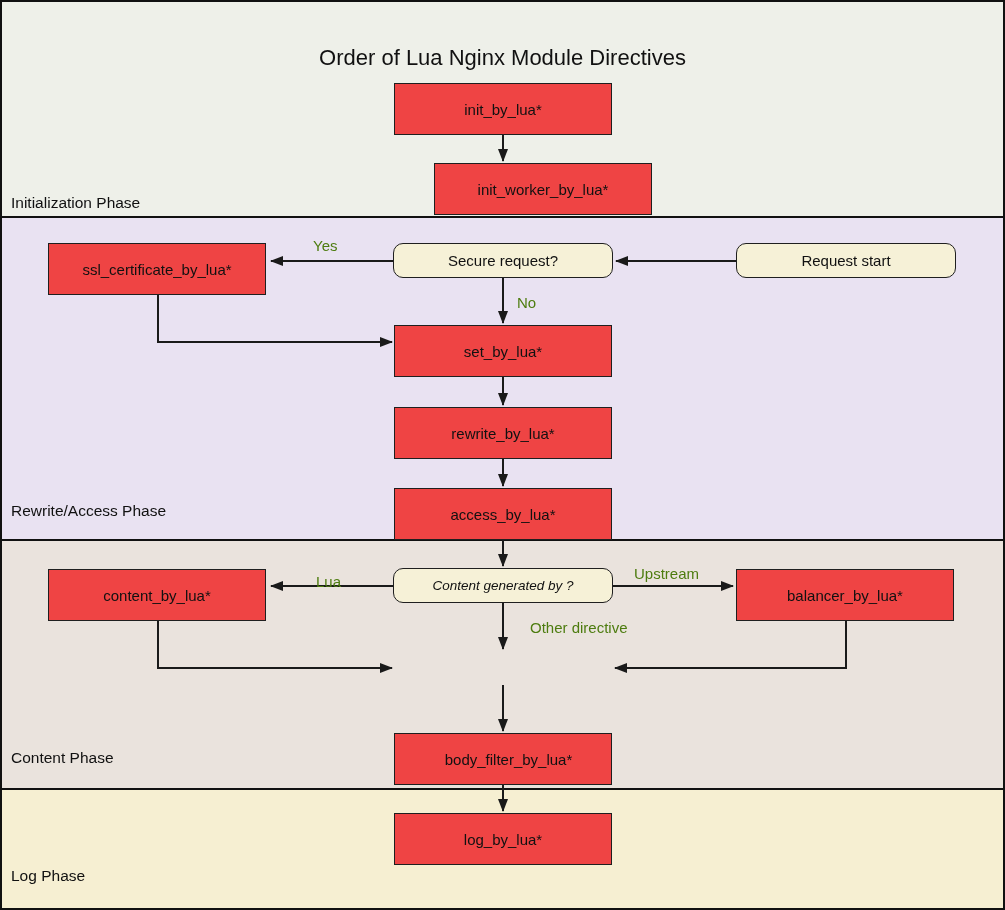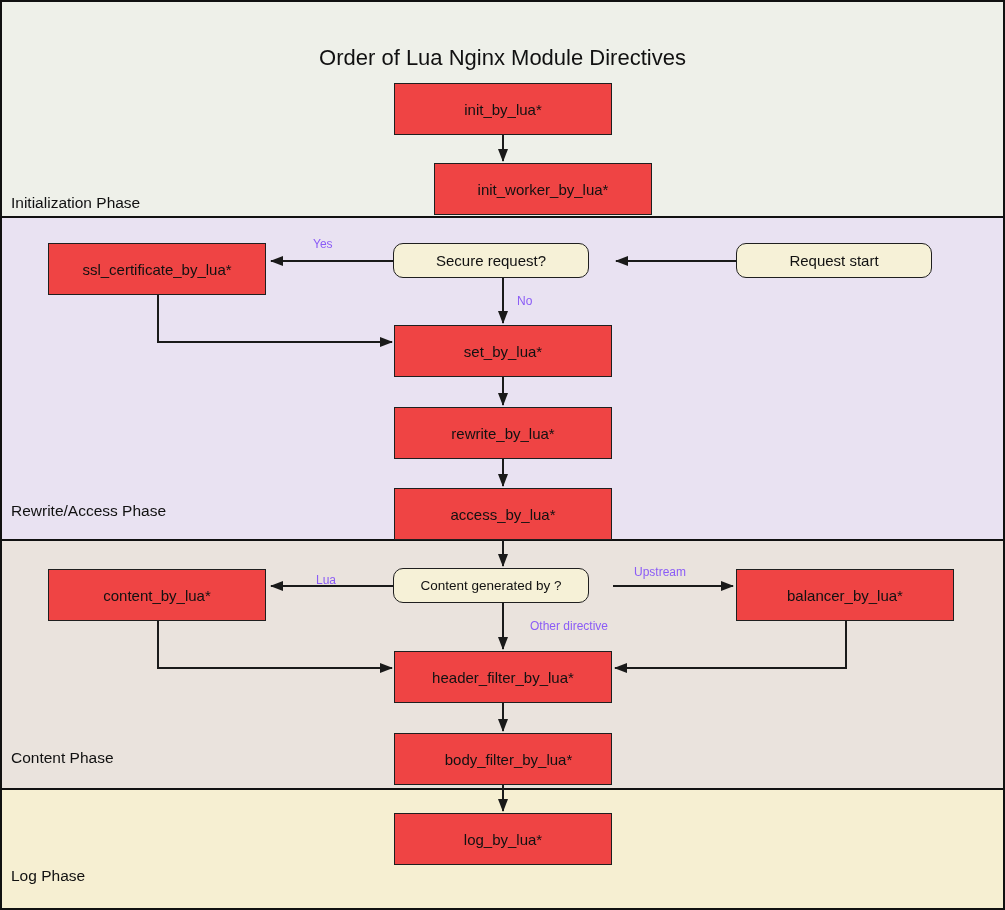--- a/index.html
+++ b/index.html
@@ -63,31 +63,31 @@
     z-index: 2;
     color: #111111;
   }
   .node.directive {
     width: 218px;
     height: 52px;
     background: #ef4444;
     border: 1.5px solid #1f1f1f;
   }
   .node.rounded {
-    width: 196px;
+    width: 220px;
     height: 35px;
     background: #f6f1d7;
     border: 1.5px solid #1f1f1f;
     border-radius: 10px;
   }
-  .node.small-text { font-size: 13.5px; }
+  .node.small-text { font-size: 13.5px; font-style: italic; }
   .edge-label {
     position: absolute;
-    font-size: 12px;
-    color: #8b5cf6;
+    font-size: 15px;
+    color: #4d7c0f;
     z-index: 3;
     white-space: nowrap;
   }
   #edges {
     position: absolute;
     top: 0; left: 0;
     width: 1005px;
     height: 910px;
     z-index: 1;
   }
@@ -161,21 +161,20 @@
   <div class="node rounded" style="left:736px; top:243px;">Request start</div>
 
   <div class="node directive" style="left:394px; top:325px;">set_by_lua*</div>
   <div class="node directive" style="left:394px; top:407px;">rewrite_by_lua*</div>
   <div class="node directive" style="left:394px; top:488px;">access_by_lua*</div>
 
   <div class="node directive" style="left:48px; top:569px;">content_by_lua*</div>
   <div class="node rounded small-text" style="left:393px; top:568px;">Content generated by ?</div>
   <div class="node directive" style="left:736px; top:569px;">balancer_by_lua*</div>
 
-  <div class="node directive" style="left:394px; top:651px;">header_filter_by_lua*</div>
   <div class="node directive" style="left:394px; top:733px;padding-left:11px;">body_filter_by_lua*</div>
   <div class="node directive" style="left:394px; top:813px;">log_by_lua*</div>
 
   <div class="edge-label" style="left:313px; top:237px;">Yes</div>
   <div class="edge-label" style="left:517px; top:294px;">No</div>
   <div class="edge-label" style="left:316px; top:565px;margin-top:8px;">Lua</div>
   <div class="edge-label" style="left:634px; top:565px;">Upstream</div>
   <div class="edge-label" style="left:530px; top:619px;">Other directive</div>
 
 </div>

